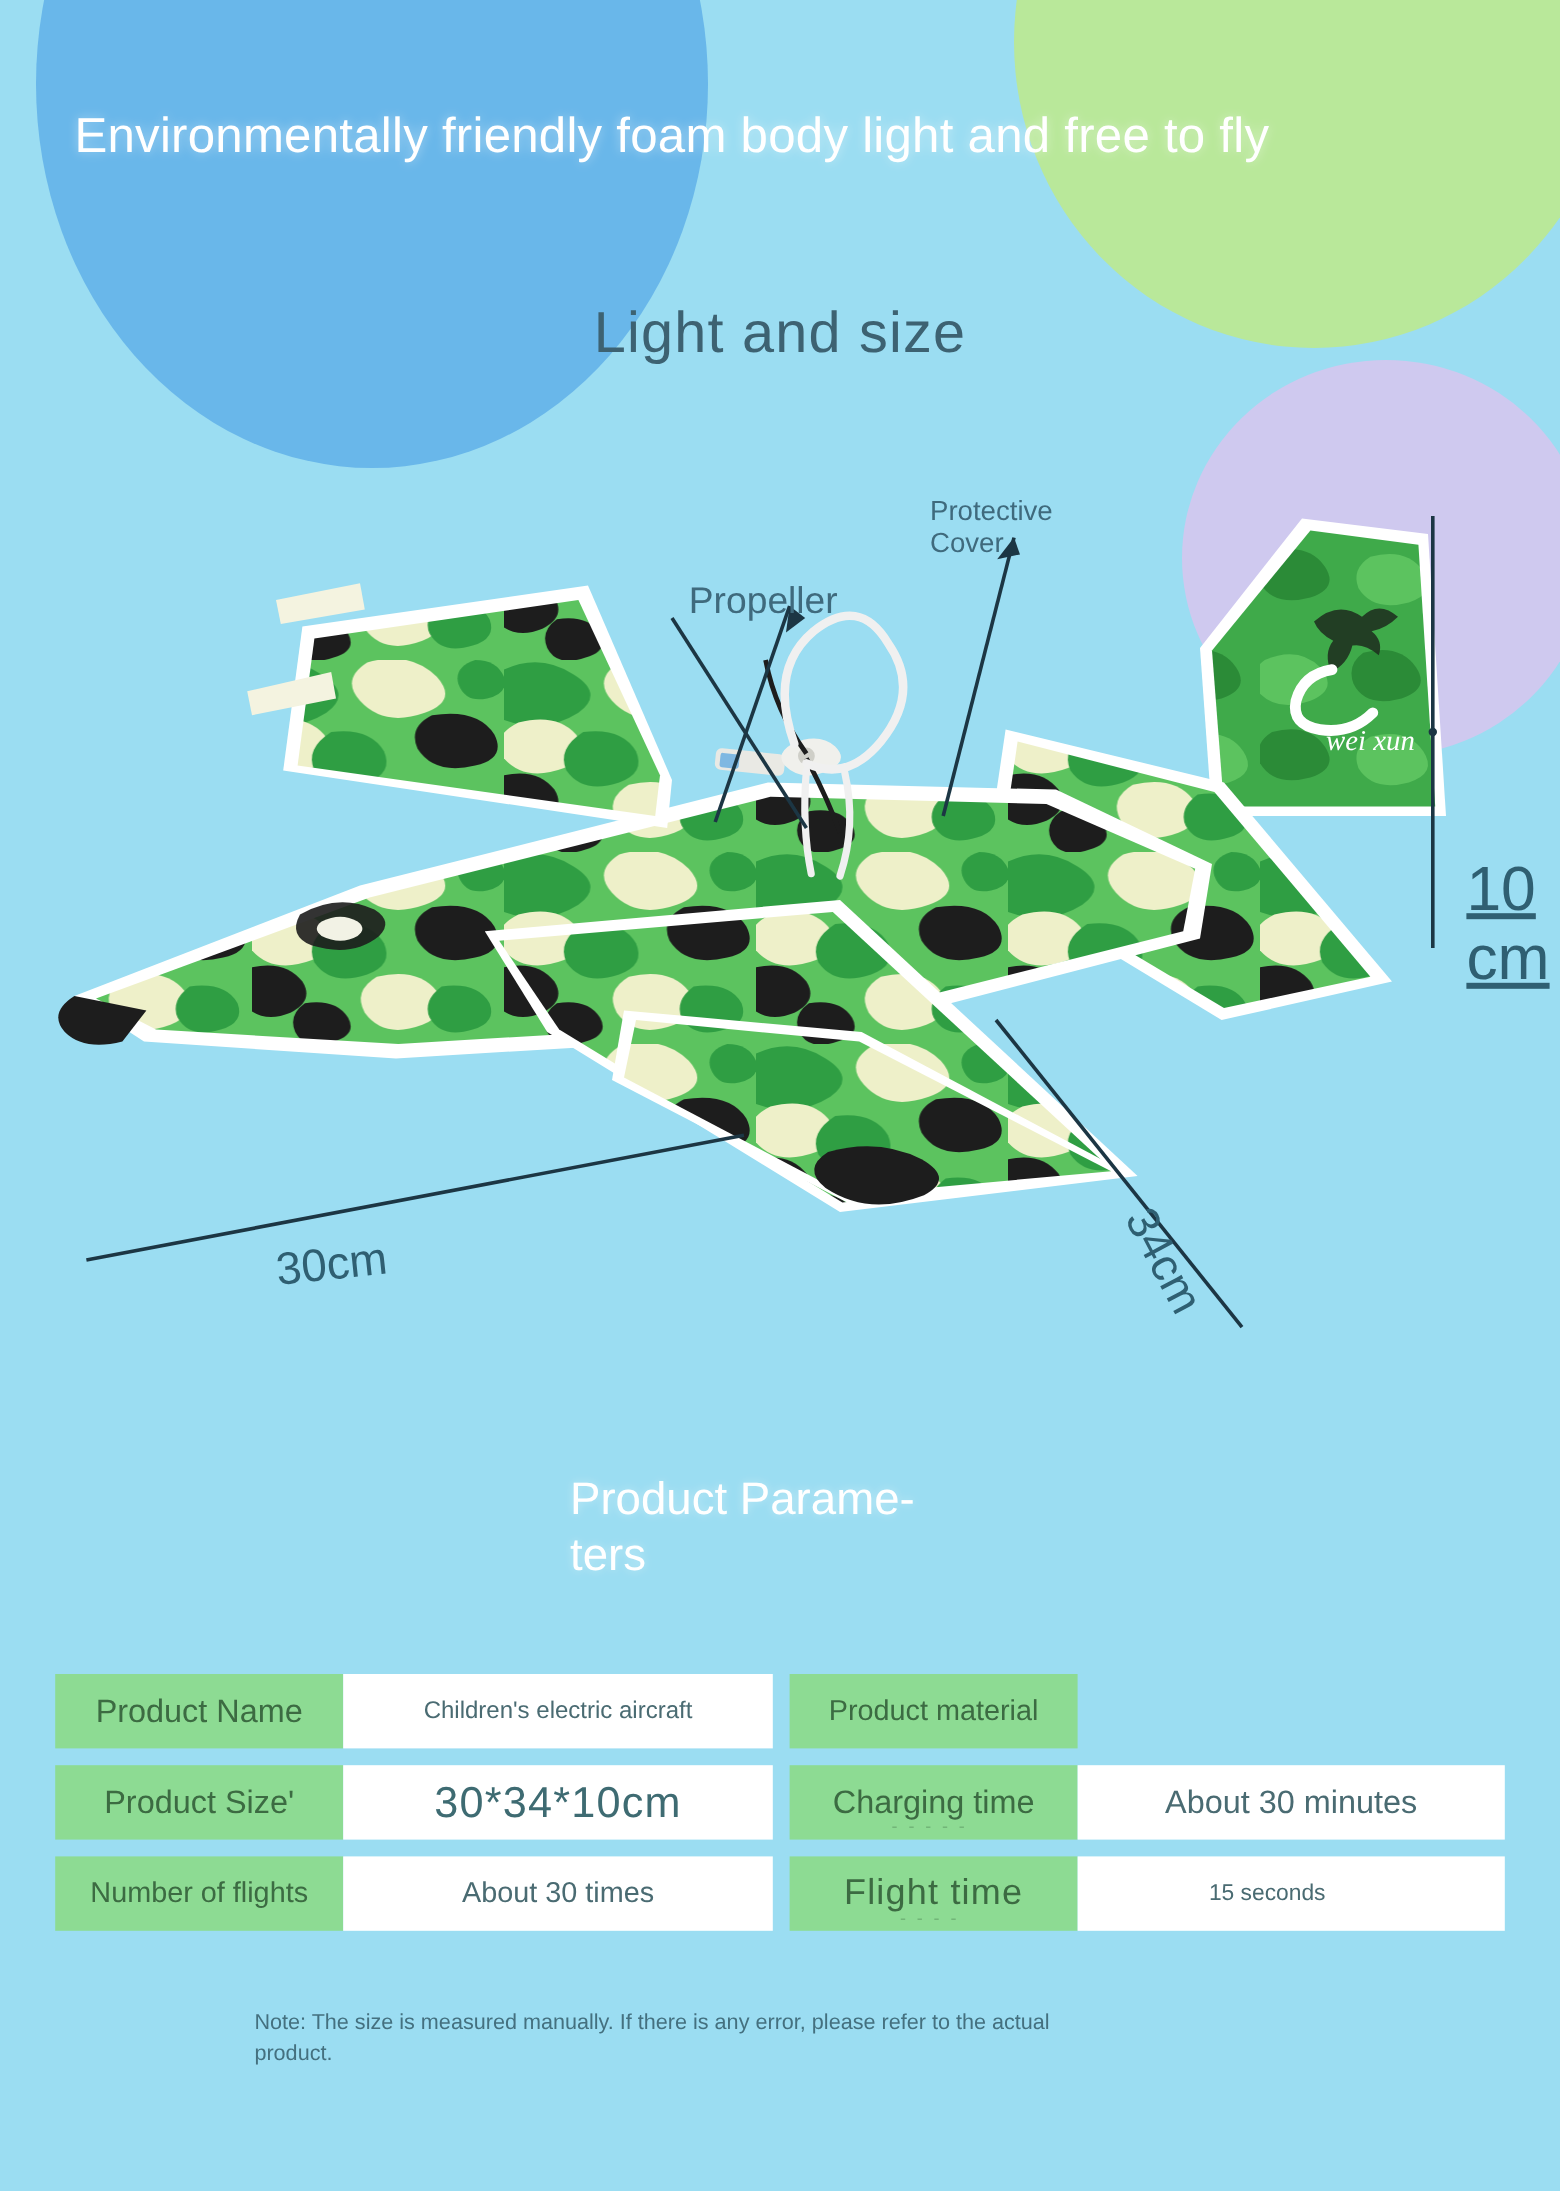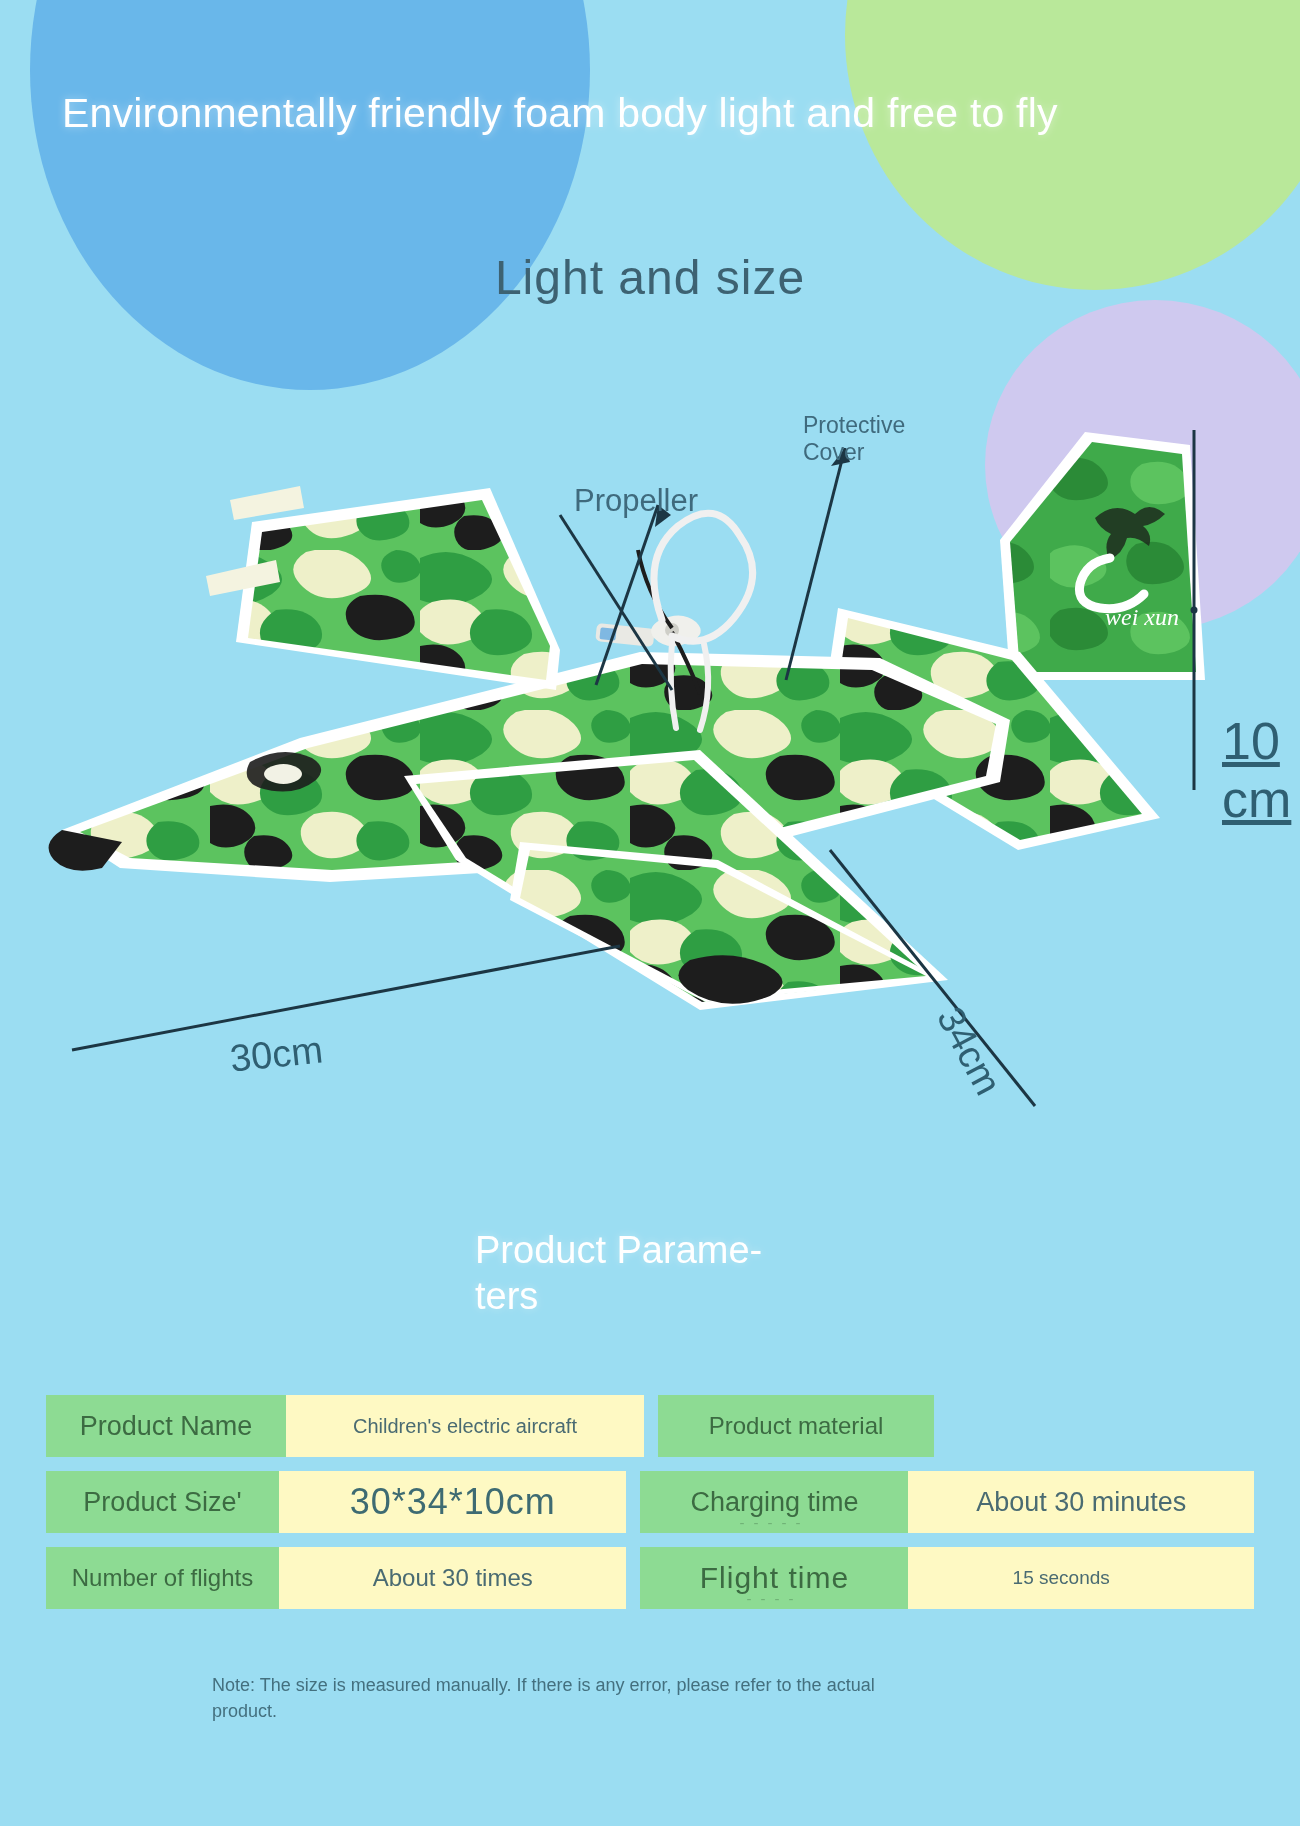--- a/index.html
+++ b/index.html
@@ -98,21 +98,20 @@
   .callout-propeller {
     left: 574px;
     top: 483px;
     font-size: 31px;
   }
   .callout-cover {
     left: 775px;
     top: 412px;
     width: 150px;
     font-size: 23px;
-    margin-left: 28px;
   }
 
   .dim-label {
     position: absolute;
     color: #2f5f72;
   }
   .dim-30 {
     left: 228px;
     top: 1038px;
     font-size: 38px;
@@ -165,26 +164,26 @@
     align-items: center;
     justify-content: center;
     overflow: hidden;
     position: relative;
   }
   .cell-key {
     background: #8ddb93;
     color: #3c6b42;
   }
   .cell-val {
-    background: #fef9c3;
+    background: #ffffff;
     color: #4a6b72;
   }
   .k1 { width: 240px; }
   .v1 { width: 358px; margin-right: 14px; }
-  .k2 { width: 276px; justify-content: center; }
+  .k2 { width: 240px; justify-content: center; }
   .v2 { width: 356px; }
 
   .cell span { padding: 0 8px; text-align: center; }
 
   .f-lg  { font-size: 27px; }
   .f-md  { font-size: 24px; }
   .f-sm  { font-size: 20px; }
   .f-xl  { font-size: 36px; color: #3e6b72; letter-spacing: 1px; }
 
   .val-wrap {

